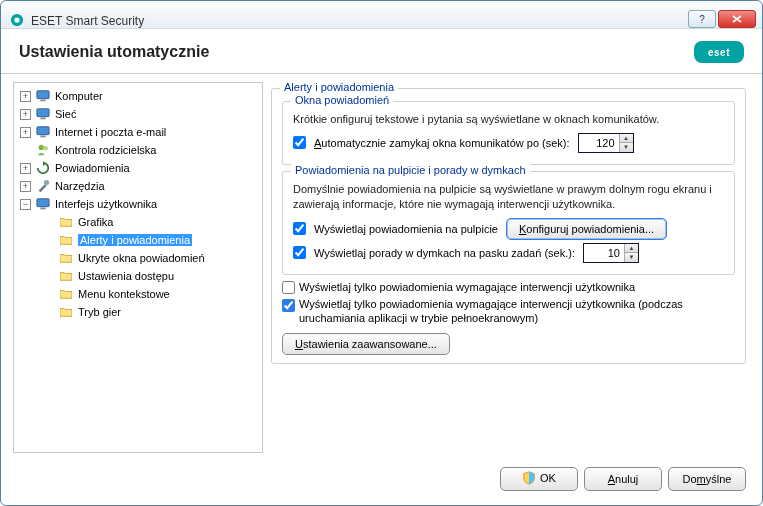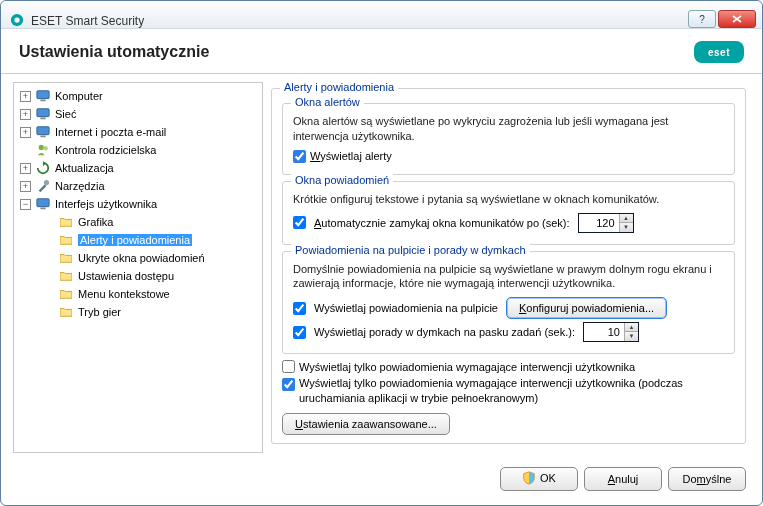--- a/index.html
+++ b/index.html
@@ -120,21 +120,21 @@
         <span class="tree-label">Kontrola rodzicielska</span>
       </div>
       <div class="tree-item level1">
         <span class="tree-expand">+</span>
         <span class="tree-icon">
             <svg viewBox="0 0 16 16">
               <path d="M8 2 A6 6 0 1 1 2 8" fill="none" stroke="#2e7d32" stroke-width="2"></path>
               <path d="M8 0 L11 3 L8 6 Z" fill="#2e7d32"></path>
             </svg>
           </span>
-        <span class="tree-label">Aktualizacja</span>
+        <span class="tree-label">Powiadomienia</span>
       </div>
       <div class="tree-item level1">
         <span class="tree-expand">+</span>
         <span class="tree-icon">
             <svg viewBox="0 0 16 16">
               <path d="M3 13 L10 6 L12 8 L5 15 Z" fill="#607d8b"></path>
               <circle cx="12" cy="4" r="3" fill="#90a4ae"></circle>
             </svg>
           </span>
         <span class="tree-label">Narzędzia</span>
@@ -196,28 +196,20 @@
             </svg>
           </span>
         <span class="tree-label">Tryb gier</span>
       </div>
     </div>
 
     <div class="content">
       <div class="group">
         <div class="group-title">Alerty i powiadomienia</div>
 
-        <div class="group" style="margin-top:8px;">
-          <div class="group-title">Okna alertów</div>
-          <div class="group-text">Okna alertów są wyświetlane po wykryciu zagrożenia lub jeśli wymagana jest interwencja użytkownika.</div>
-          <div class="checkrow">
-            <input type="checkbox" checked="" style="">
-            <label><u>W</u>yświetlaj alerty</label>
-          </div>
-        </div>
 
         <div class="group">
           <div class="group-title">Okna powiadomień</div>
           <div class="group-text">Krótkie onfiguruj tekstowe i pytania są wyświetlane w oknach komunikatów.</div>
           <div class="inline-row">
             <input type="checkbox" checked="" style="">
             <label><u>A</u><span id="lbl-chk2">utomatycznie zamykaj okna komunikatów po (sek):</span></label>
             <div class="spinner">
               <input value="120" style="">
               <div class="spinner-btns">

